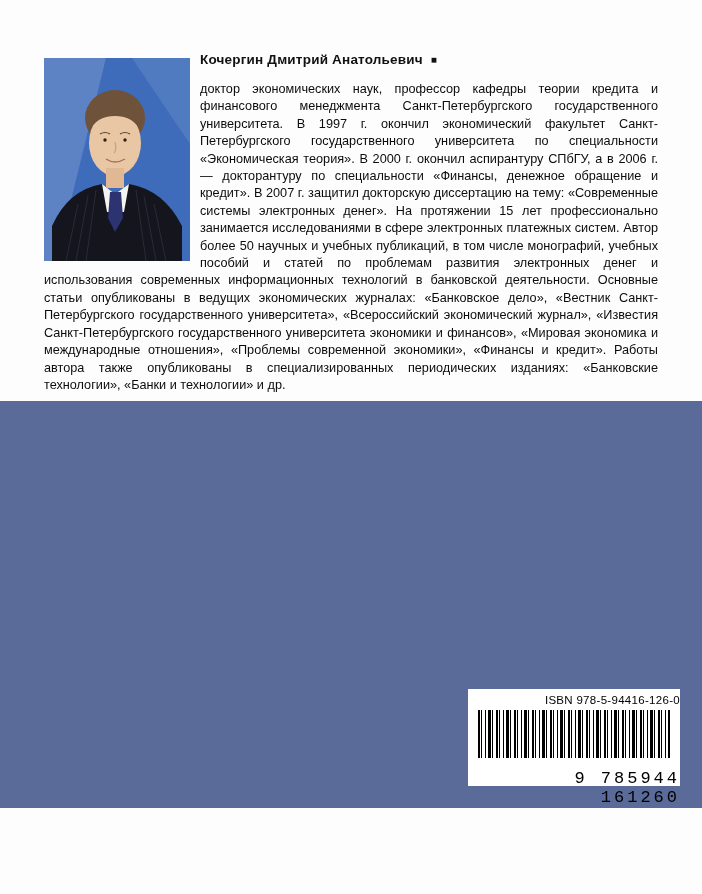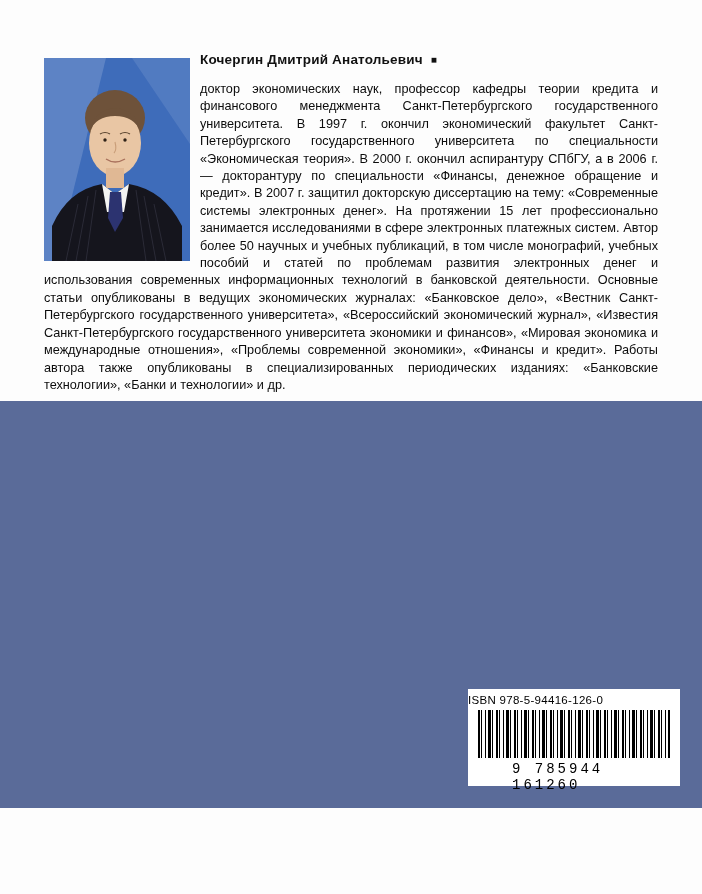--- a/index.html
+++ b/index.html
@@ -51,42 +51,42 @@
     height:407px;
     background:var(--panel_blue,#5a6b99);
   }
   .barcode-box{
     position:absolute;
     right:22px;bottom:22px;
     width:212px;height:97px;
     background:#ffffff;
     box-sizing:border-box;
     padding-top:5px;
-    text-align:left;
+    text-align:right;
   }
   .isbn{
     font-size:11.5px;
     letter-spacing:0.3px;
     color:#000;
   }
   .bars{
     height:48px;width:192px;
     margin:4px auto 0 auto;
     background:repeating-linear-gradient(to right,
       #000 0 2px,#fff 2px 3px,
       #000 3px 4px,#fff 4px 7px,
       #000 7px 8px,#fff 8px 10px,
       #000 10px 13px,#fff 13px 14px,
       #000 14px 15px,#fff 15px 18px);
   }
   .digits{
     font-family:"Liberation Mono", monospace;
-    font-size:14px;
+    font-size:17px;
     letter-spacing:3px;
-    margin-top:3px;
+    margin-top:11px;
     color:#000;
     padding-left:44px;
   }
 </style>
 </head>
 <body>
 
 <div class="page">
 
   <div class="top">

